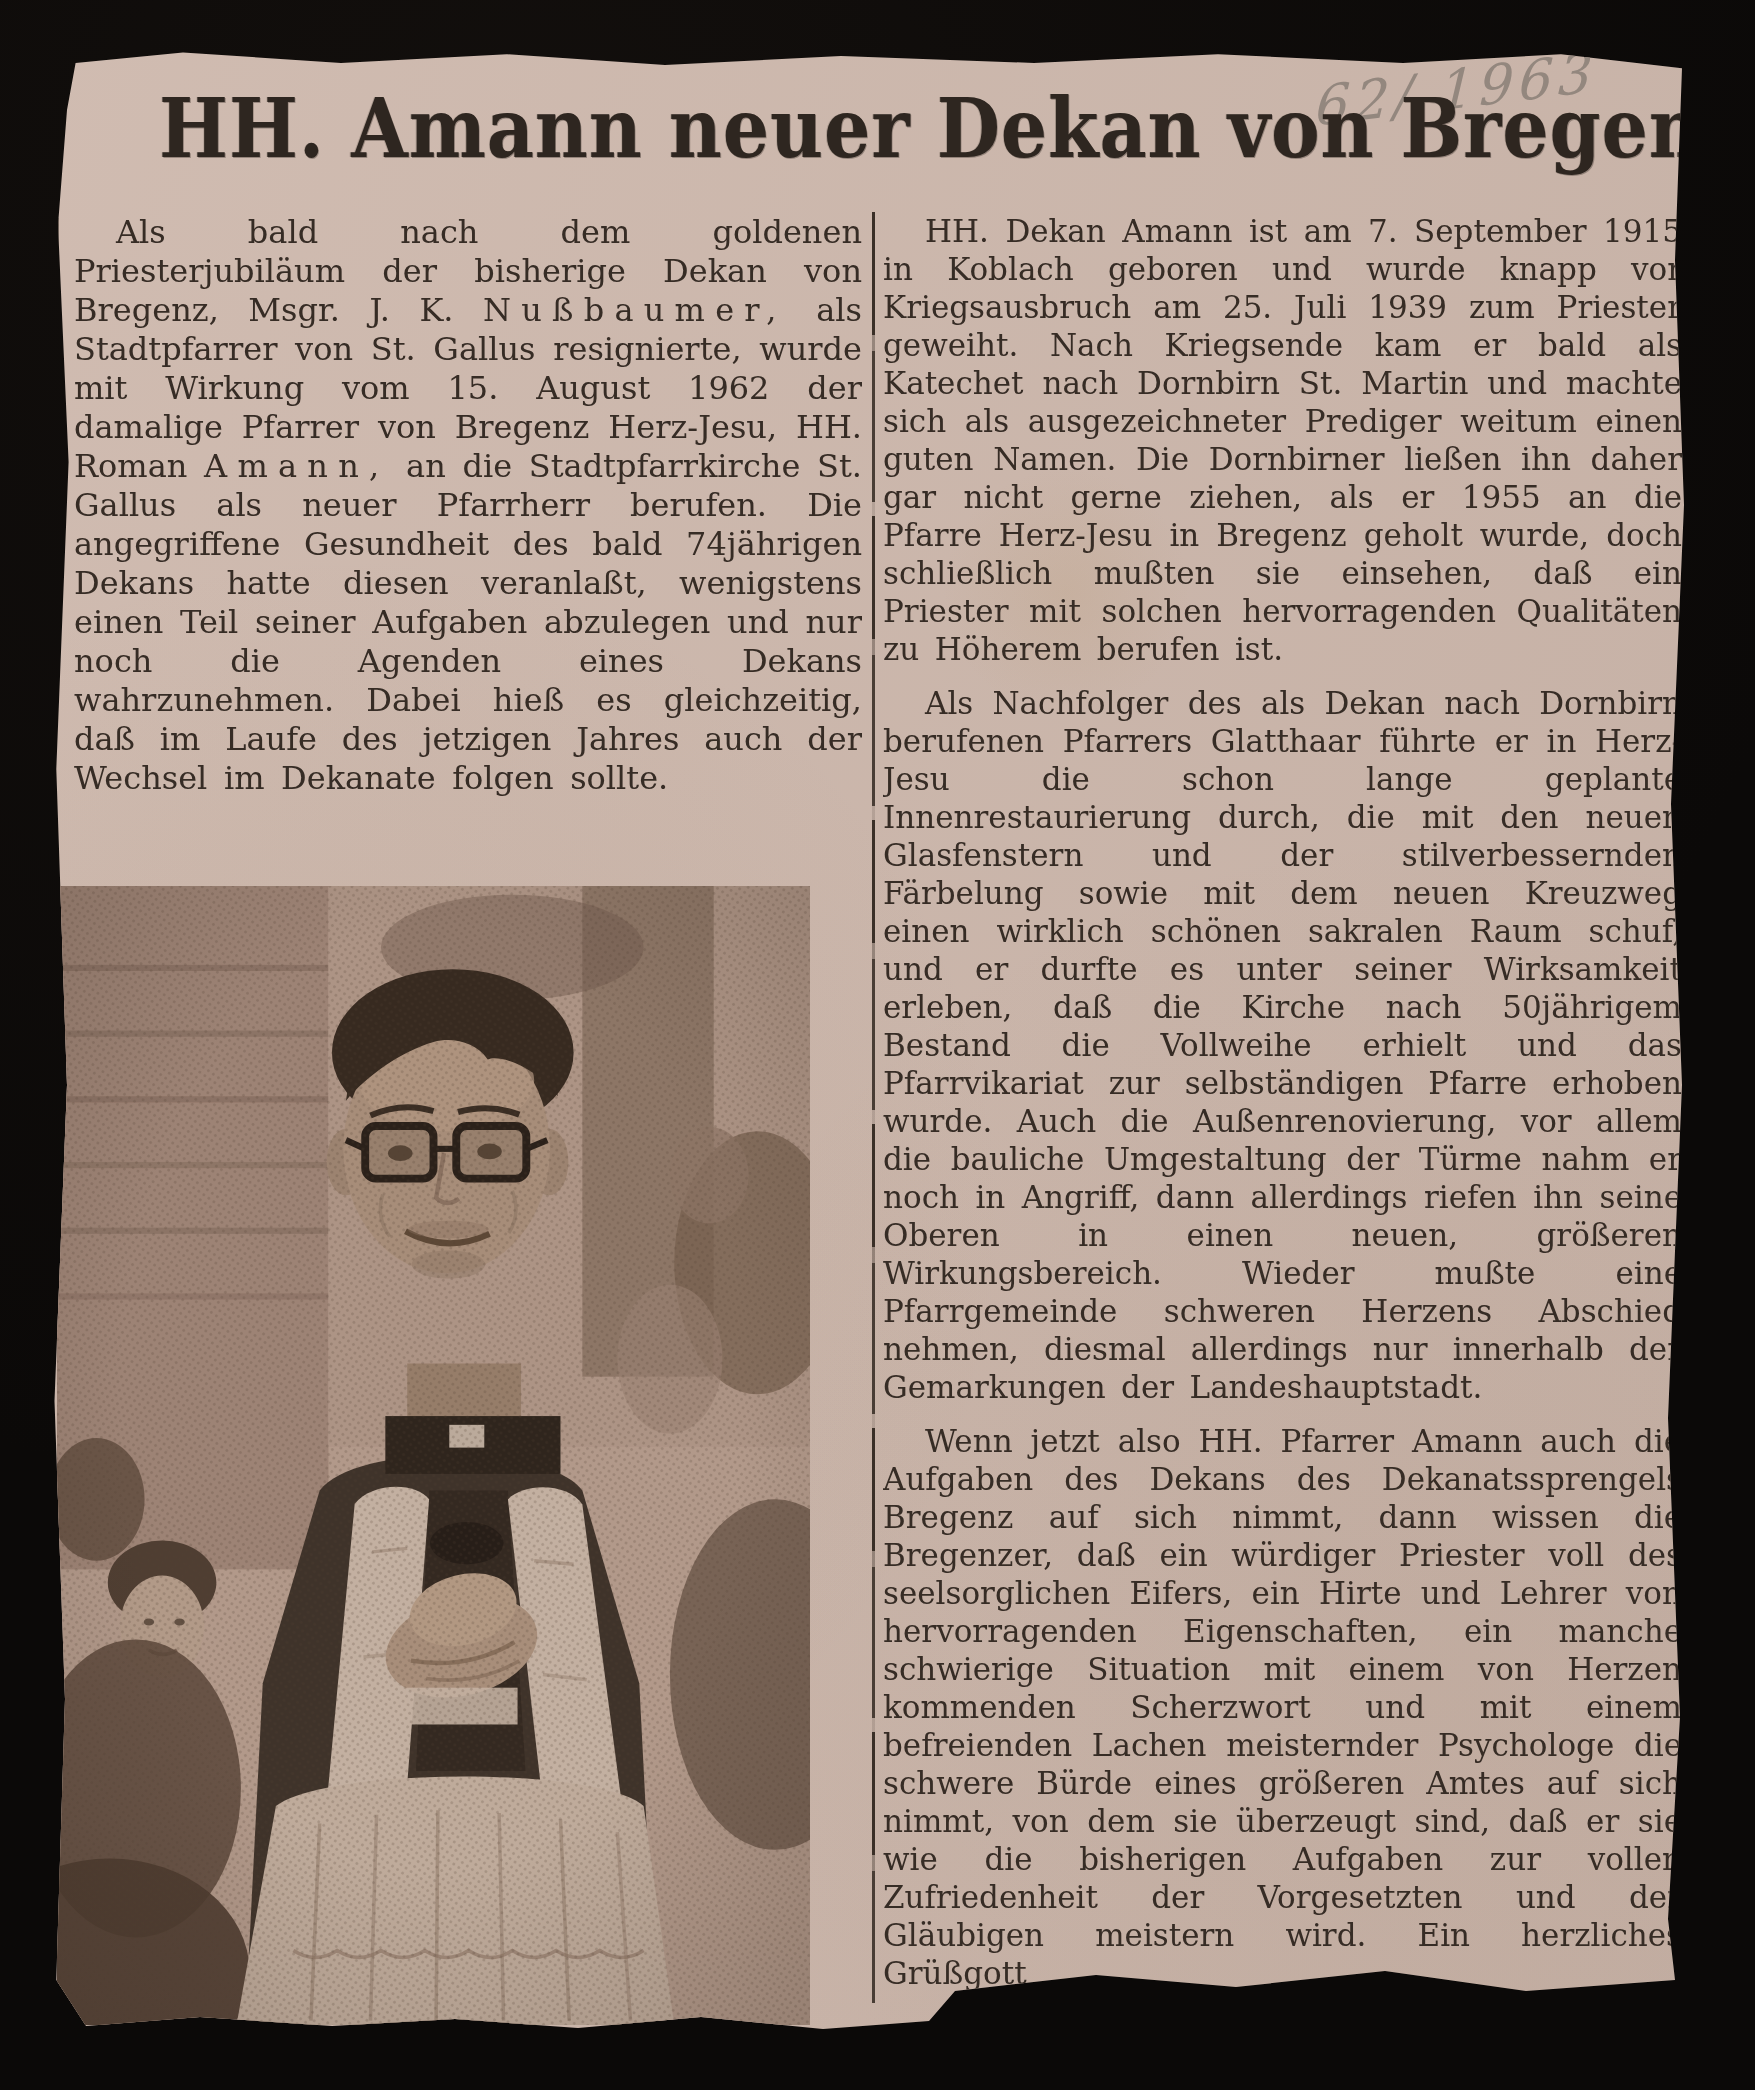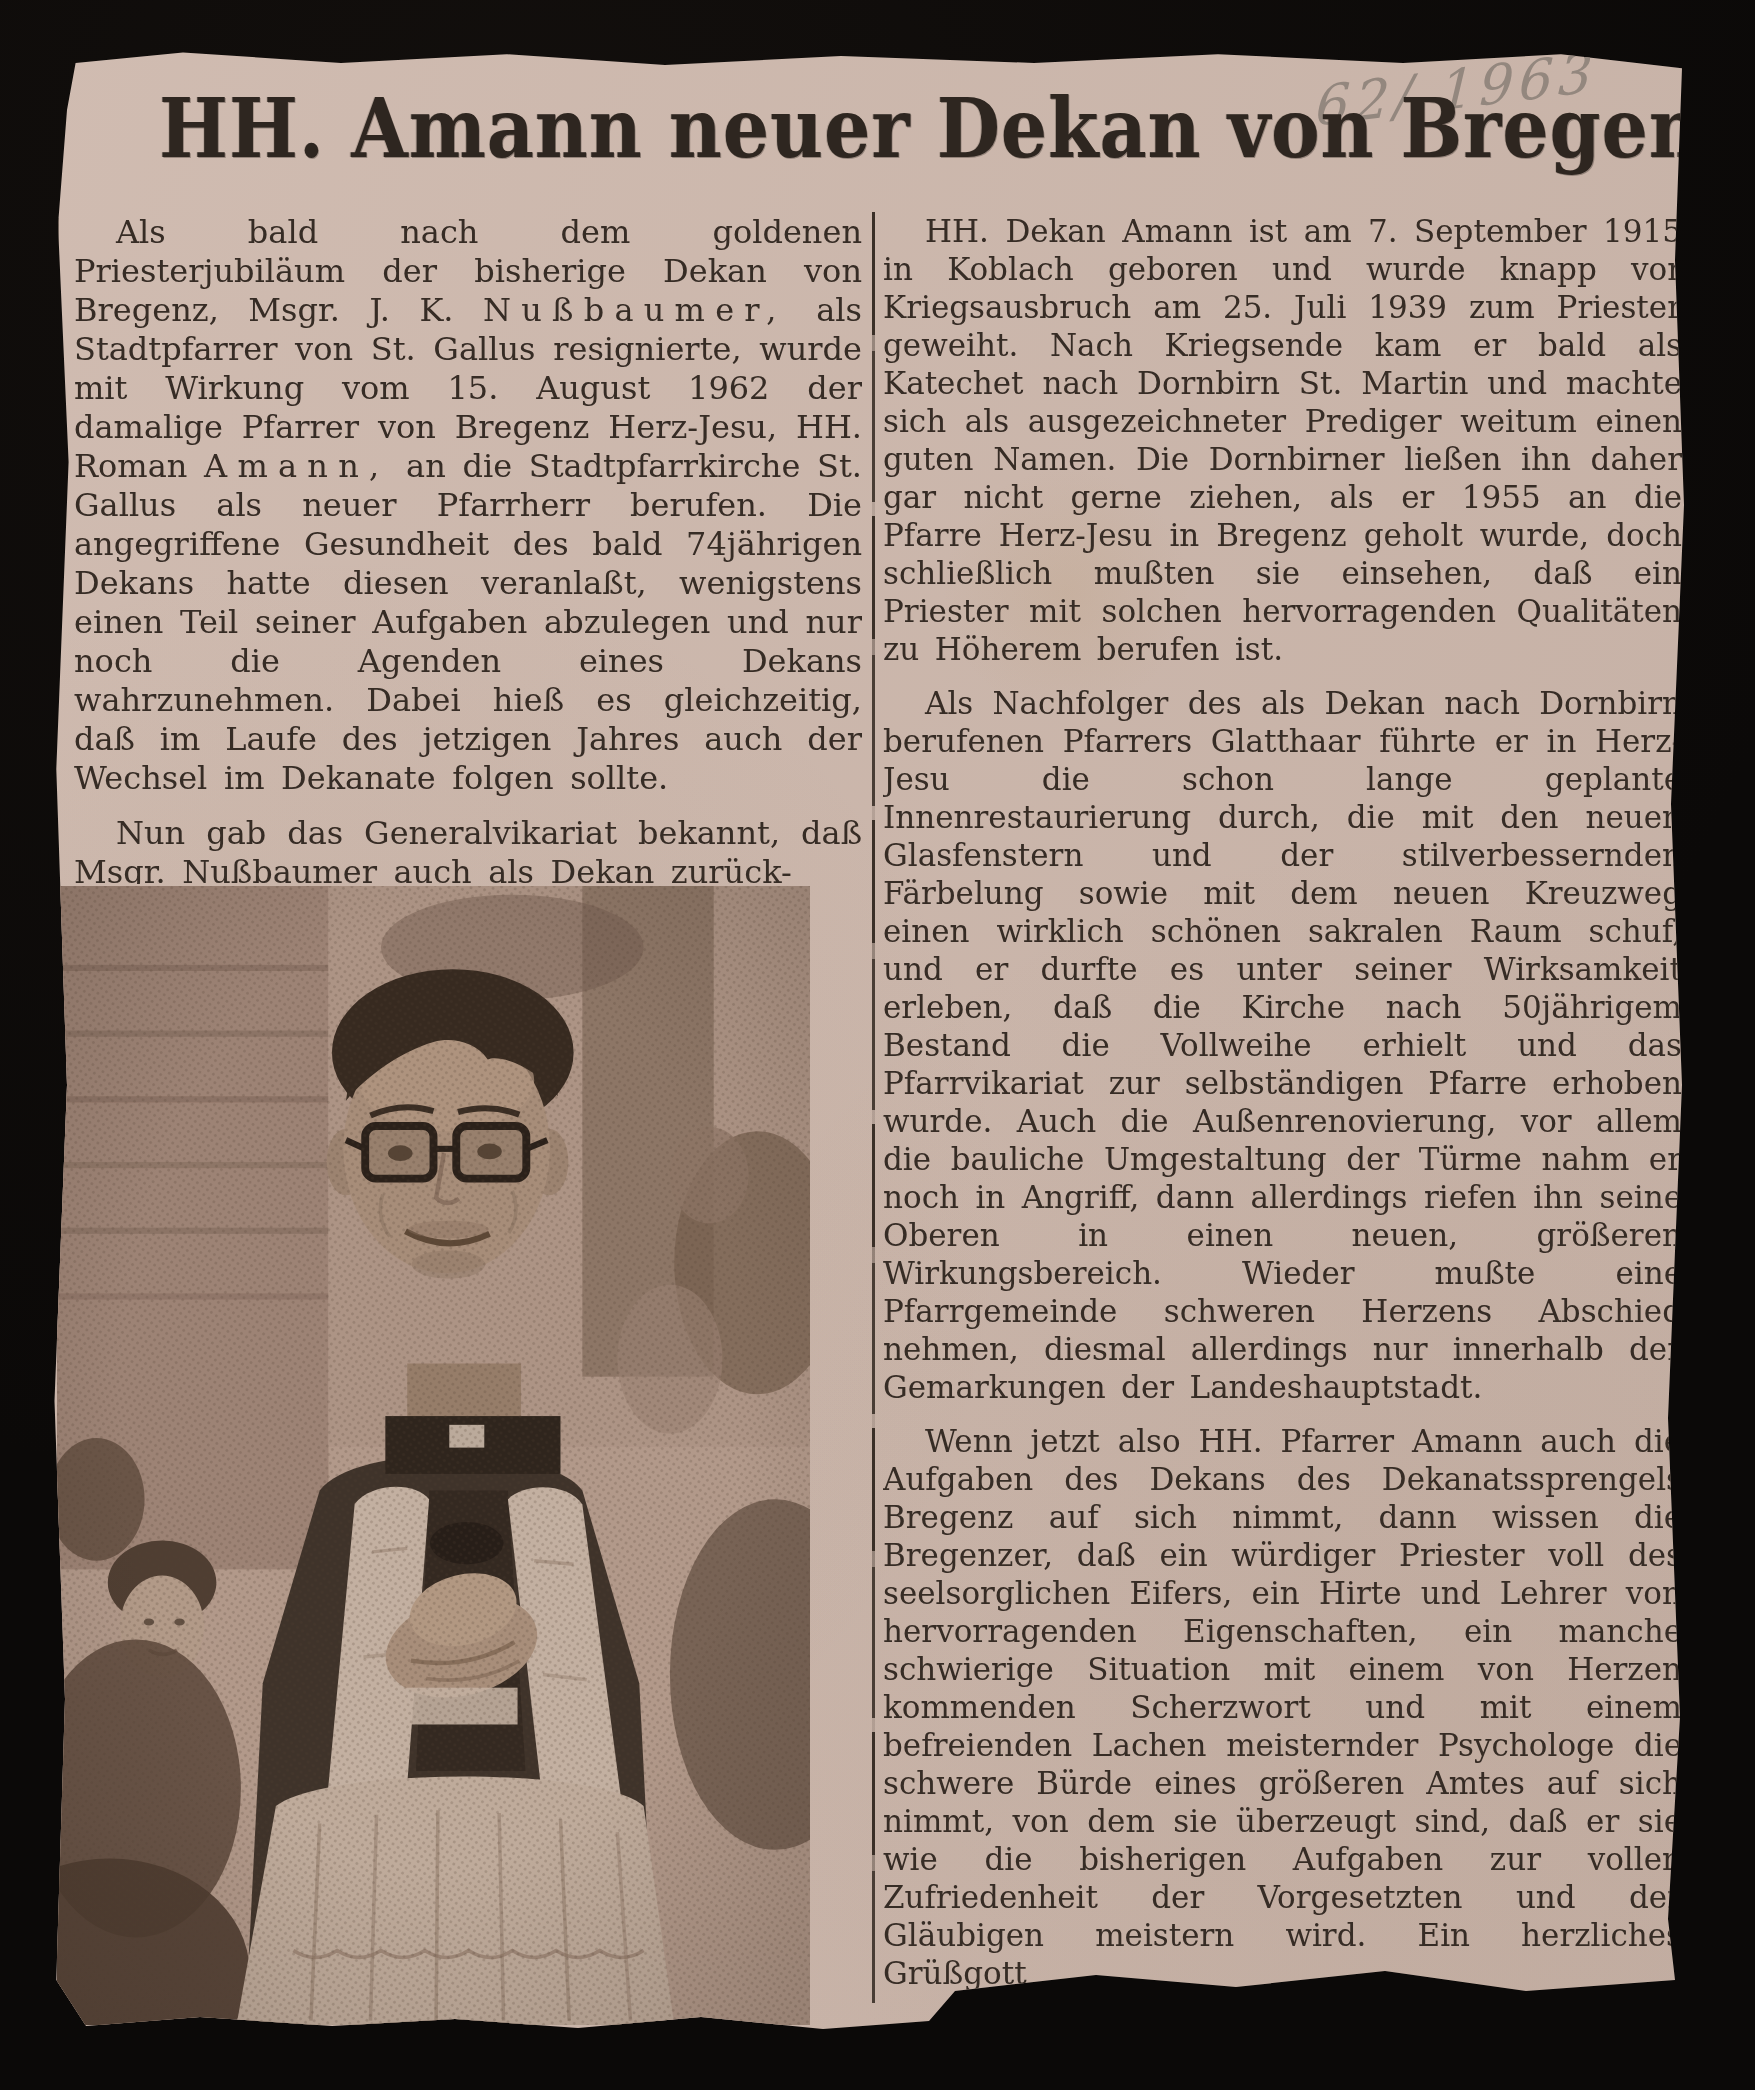--- a/index.html
+++ b/index.html
@@ -89,21 +89,20 @@
 
     <div class="annotation">62/ 1963</div>
 
     <h1 class="headline"><span class="headline-inner">HH. Amann neuer Dekan von Bregenz</span></h1>
 
     <div class="rule-left"></div>
     <div class="divider"></div>
 
     <div class="col col-left">
       <p class="indent"><span>Als bald nach dem goldenen Priesterjubiläum der bisherige Dekan von Bregenz, Msgr. J. K. </span><span class="sperr">Nußbaumer,</span><span> als Stadtpfarrer von St. Gallus resignierte, wurde mit Wirkung vom 15. August 1962 der damalige Pfarrer von Bregenz Herz-Jesu, HH. Roman </span><span class="sperr">Amann,</span><span> an die Stadtpfarrkirche St. Gallus als neuer Pfarrherr berufen. Die angegriffene Gesundheit des bald 74jährigen Dekans hatte diesen veranlaßt, wenigstens einen Teil seiner Aufgaben abzulegen und nur noch die Agenden eines Dekans wahrzunehmen. Dabei hieß es gleichzeitig, daß im Laufe des jetzigen Jahres auch der Wechsel im Dekanate folgen sollte.</span></p>
-      <p class="indent">Nun gab das Generalvikariat bekannt, daß Msgr. Nußbaumer auch als Dekan zurück-</p>
     </div>
 
     <figure class="photo" aria-label="Halftone newspaper photograph of HH. Roman Amann, a priest wearing glasses and light vestments with a pale stole, hands clasped, standing among a crowd">
       <svg viewBox="0 0 860 1300" preserveAspectRatio="none" aria-hidden="true">
         <defs>
           <pattern id="ht" width="7" height="7" patternUnits="userSpaceOnUse" patternTransform="rotate(35)">
             <circle cx="3.5" cy="3.5" r="1.7" fill="#503e31" opacity="0.22"></circle>
           </pattern>
           <radialGradient id="vg" cx="50%" cy="45%" r="75%">
             <stop offset="55%" stop-color="rgba(60,45,35,0)"></stop>

